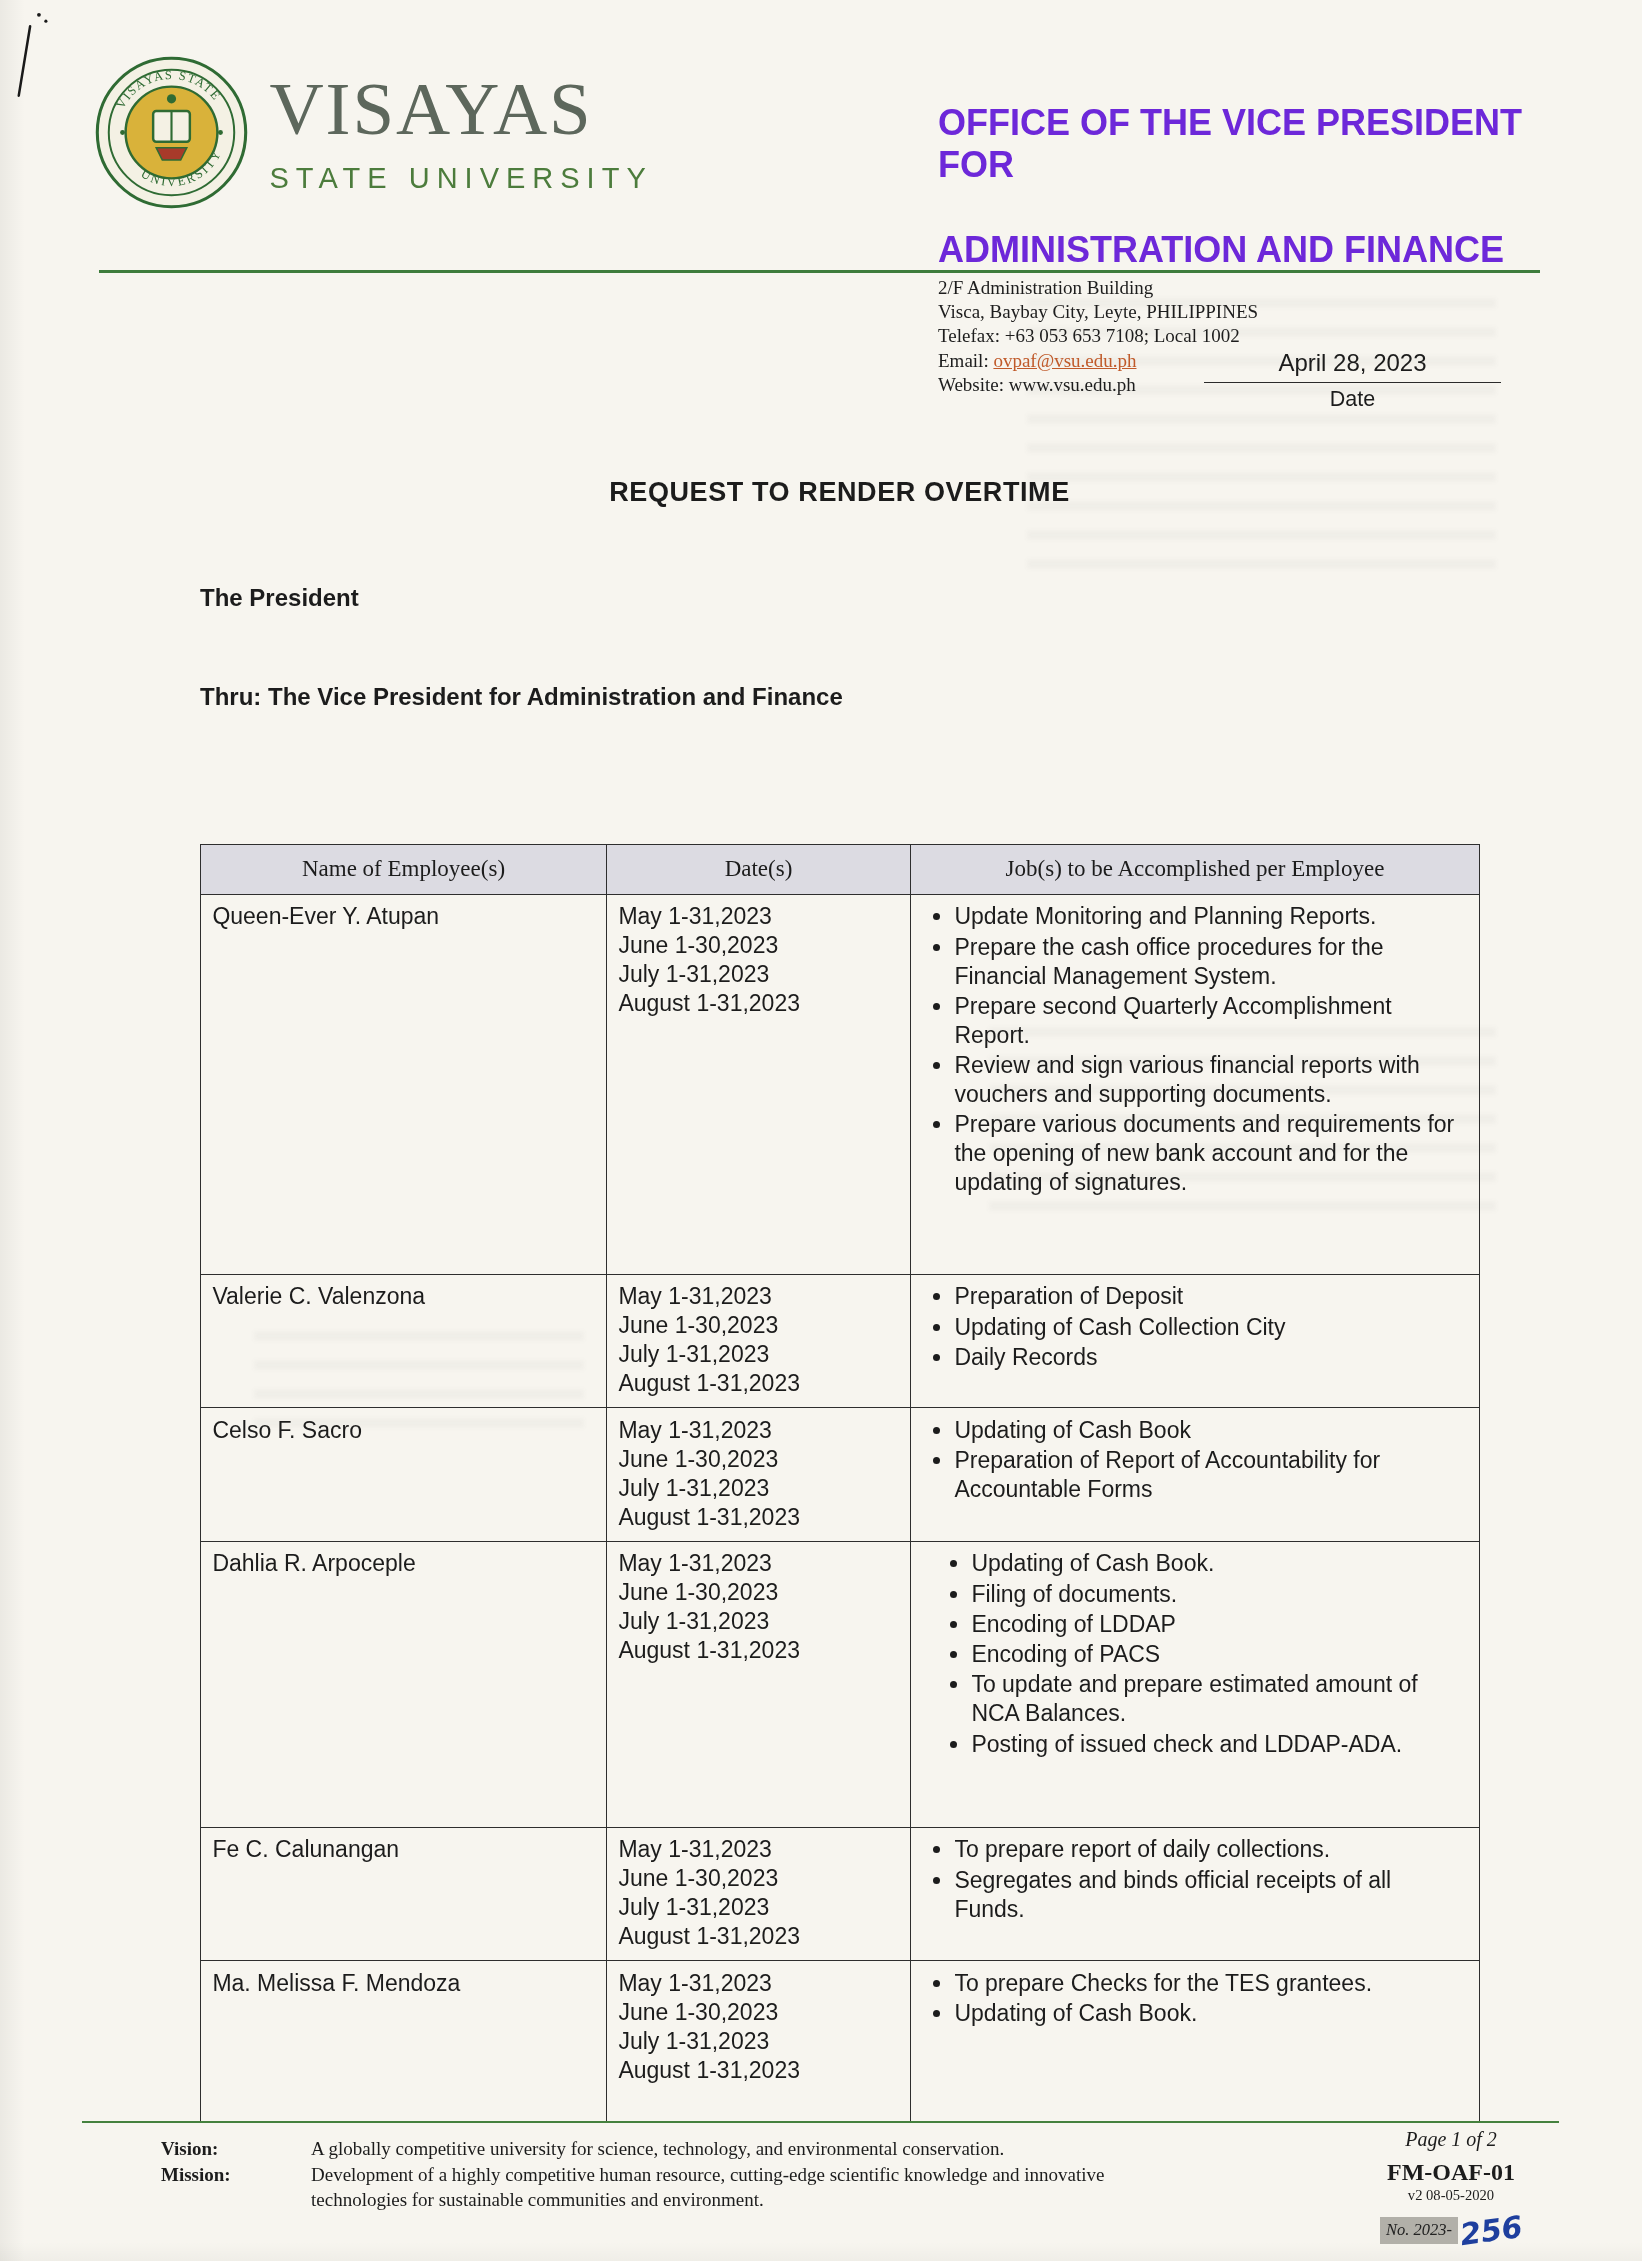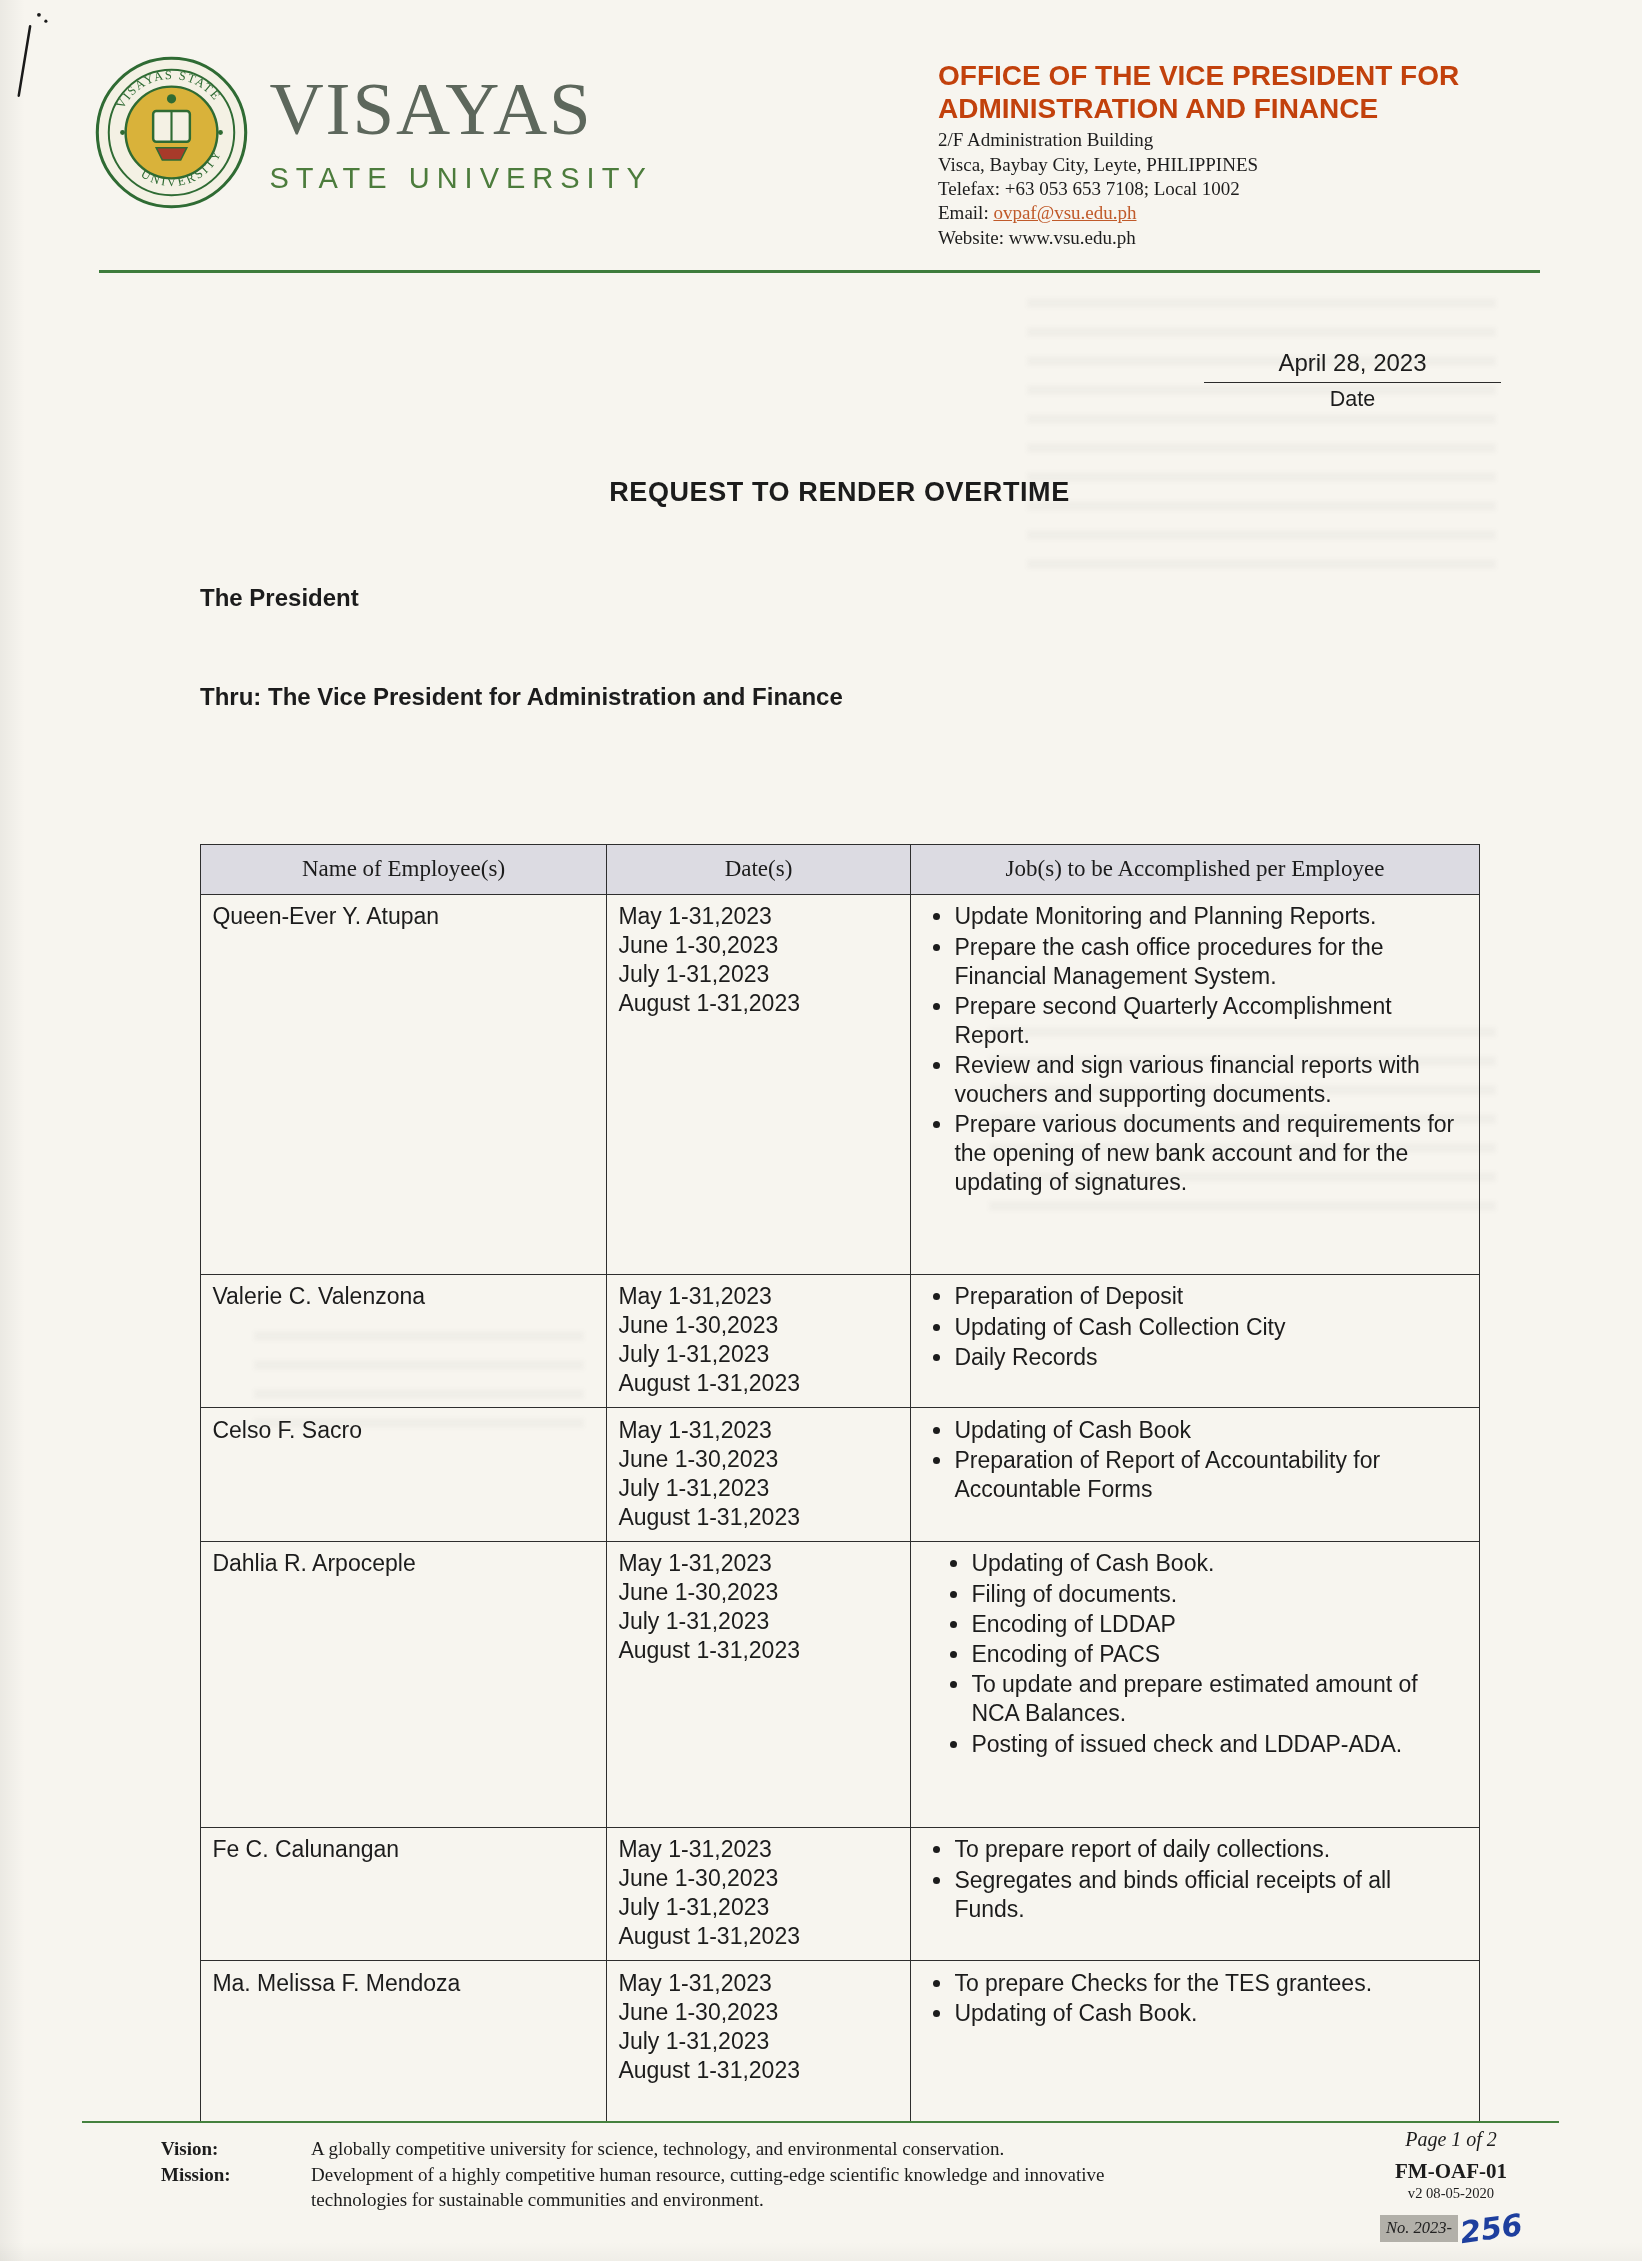--- a/index.html
+++ b/index.html
@@ -17,21 +17,21 @@
   }
   
   .header { position:absolute; top:56px; left:95px; right:89px; display:flex; }
   .brand { display:flex; align-items:center; }
   .seal { width:153px; height:153px; flex:0 0 auto; }
   .wordmark { margin-left:21.5px; }
   .uni-name { font-family:"Liberation Serif", serif; font-size:75px; letter-spacing:1.9px;
               color:#5d675c; line-height:1; }
   .uni-sub  { font-size:29px; letter-spacing:7px; color:#4c7c3c; margin-top:16px; }
   .office-block { position:absolute; left:843px; top:2.5px; width:634px; }
-  .office-title { font-size:28px; font-weight:bold; color:#c2410c; line-height:1.18; }
+  .office-title { font-size:36px; font-weight:bold; color:#6d28d9; line-height:1.18;margin-top:43px; }
   .office-detail { font-family:"Liberation Serif", serif; font-size:19px; line-height:1.28; color:#1d1d1d; }
   .office-detail:nth-of-type(3){ margin-top:3.8px; }
   .email { color:#c05a2a; text-decoration:underline; }
   .rule-top { position:absolute; top:270px; left:99px; width:1441px; height:2.5px; background:#3e7c3c; }
   
   .date-block { position:absolute; top:349px; left:1204px; width:297px; text-align:center; }
   .date-value { font-size:24px; padding-bottom:5px; border-bottom:1.9px solid #2b2b2b; }
   .date-label { font-size:21.5px; margin-top:3.8px; }
   
   .doc-title { position:absolute; top:477px; left:200px; width:1279px; text-align:center;
@@ -54,21 +54,21 @@
   tbody tr:nth-child(6){ height:162px; }
   
   .rule-bottom { position:absolute; top:2121px; left:82px; width:1477px; height:1.9px; background:#45813e; }
   .vm-block { position:absolute; top:2137px; left:161px; width:989px;
               display:grid; grid-template-columns:150px 1fr; row-gap:1.3px;
               font-family:"Liberation Serif", serif; font-size:19px; line-height:1.3; }
   .vm-label { font-weight:bold; }
   .form-block { position:absolute; top:2128px; left:1337px; width:228px; text-align:center;
                 font-family:"Liberation Serif", serif; }
   .page-no { font-style:italic; font-size:20px; }
-  .form-code { font-weight:bold; font-size:21px; margin-top:7.6px; }
+  .form-code { font-weight:bold; font-size:24px; margin-top:7.6px; }
   .form-ver { font-size:14.6px; margin-top:1.3px; }
   .doc-no { margin-top:9px; display:flex; align-items:center; justify-content:center; }
   .doc-no-label { background:#b2b0a9; font-style:italic; font-size:16.5px; padding:3.8px 6.3px; color:#222; }
   .doc-no-value { font-family:"DejaVu Sans", sans-serif; font-style:italic; font-weight:bold;
                   font-size:30px; color:#1e3f9e; transform:rotate(-8deg); display:inline-block;
                   margin-left:1.3px; }
   
   .pen-mark { position:absolute; top:6.3px; left:6.3px; }
   .bleed { position:absolute; filter:blur(1.9px); opacity:0.55; pointer-events:none;
            background:repeating-linear-gradient(180deg, rgba(110,110,110,0.09) 0 10px, rgba(0,0,0,0) 10px 29px); }

